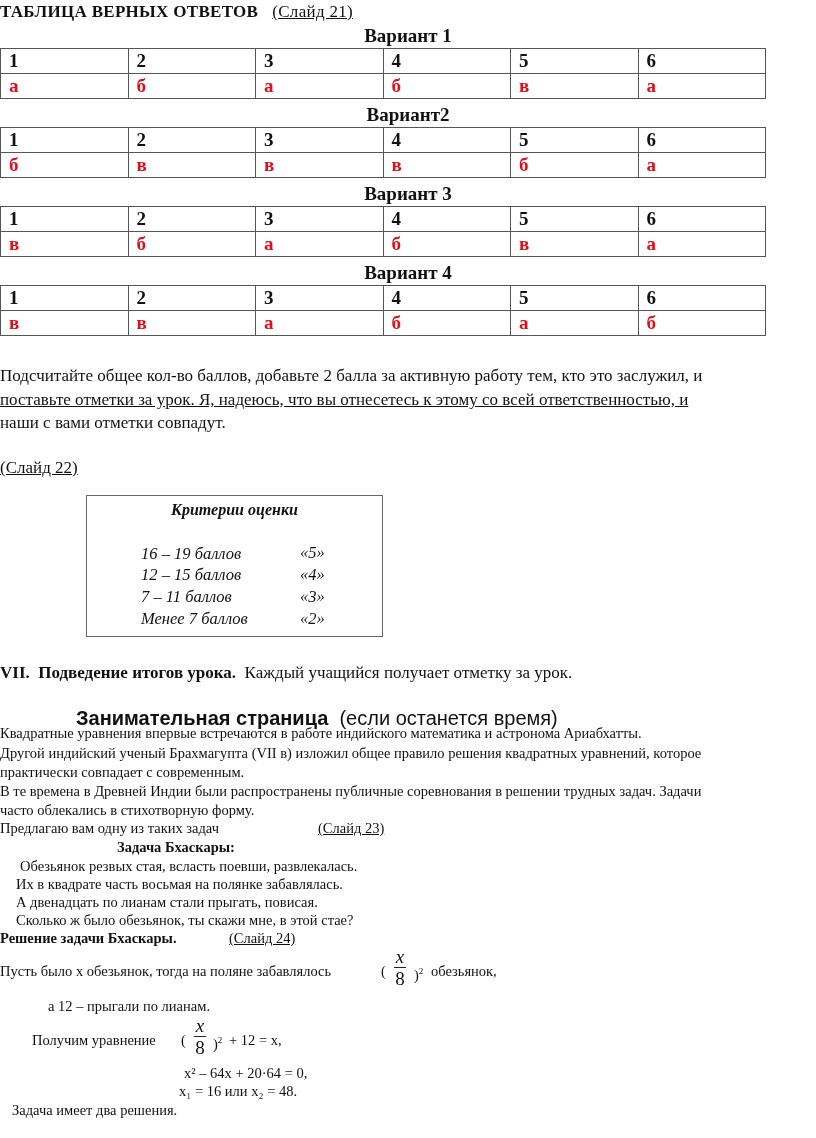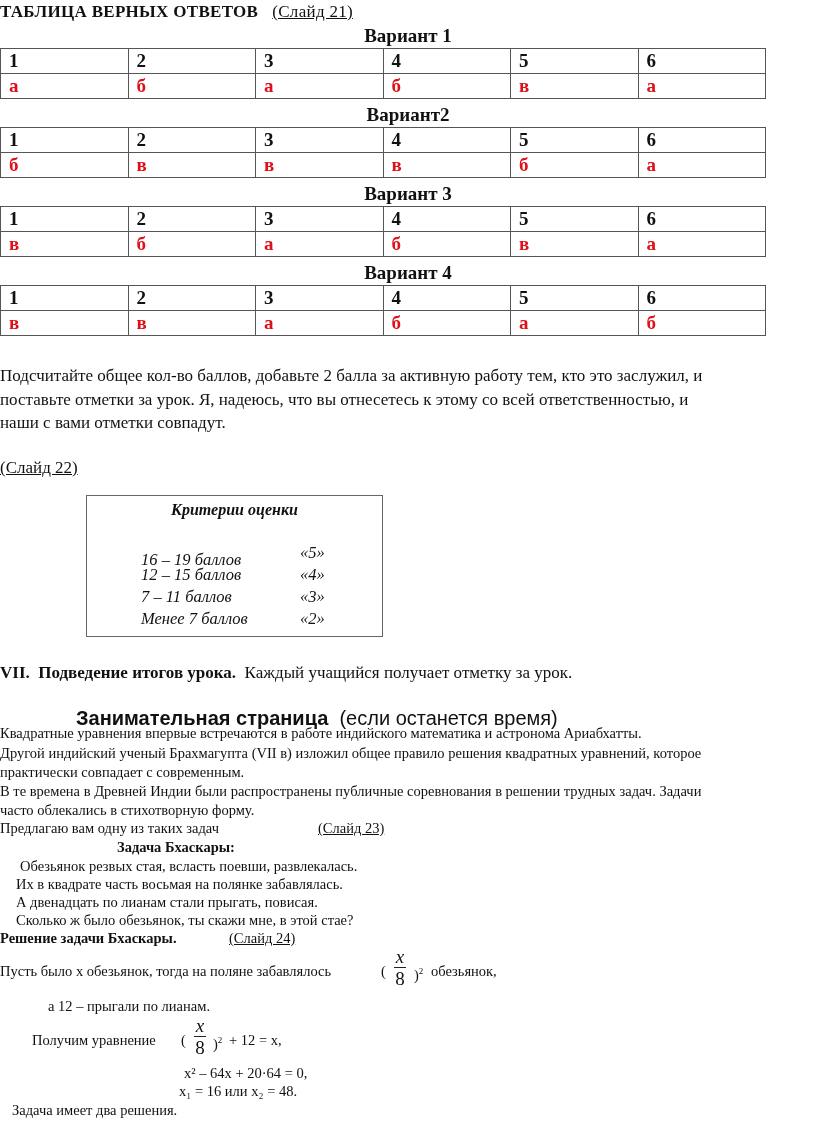--- a/index.html
+++ b/index.html
@@ -117,27 +117,27 @@
     <td>в</td>
     <td>а</td>
     <td>б</td>
     <td>а</td>
     <td>б</td>
   </tr>
 </tbody>
   </table>
 
 <div class="abs para" style="top:364px;">Подсчитайте общее кол-во баллов, добавьте 2 балла за активную работу тем,  кто это заслужил, и</div>
-<div class="abs para" style="top:388px;">поставьте отметки за урок. Я, надеюсь, что вы отнесетесь к этому со всей ответственностью, и</div>
+<div class="abs para" style="top:388px;text-decoration:underline;">поставьте отметки за урок. Я, надеюсь, что вы отнесетесь к этому со всей ответственностью, и</div>
 <div class="abs para" style="top:411px;">наши с вами отметки совпадут.</div>
 <div class="abs para under" style="top:456px;">(Слайд 22)</div>
 
 <div class="criteria">
   <div class="ch">Критерии оценки</div>
-  <div class="row" style="top:54px;">16 – 19 баллов</div>
+  <div class="row" style="top:48px;">16 – 19 баллов</div>
   <div class="grade" style="top:47px;">«5»</div>
   <div class="row" style="top:69px;">12 – 15 баллов</div>
   <div class="grade" style="top:69px;">«4»</div>
   <div class="row" style="top:91px;">7 – 11 баллов</div>
   <div class="grade" style="top:91px;">«3»</div>
   <div class="row" style="top:113px;">Менее 7 баллов</div>
   <div class="grade" style="top:113px;">«2»</div>
 </div>
 
 <div class="abs sec7">

